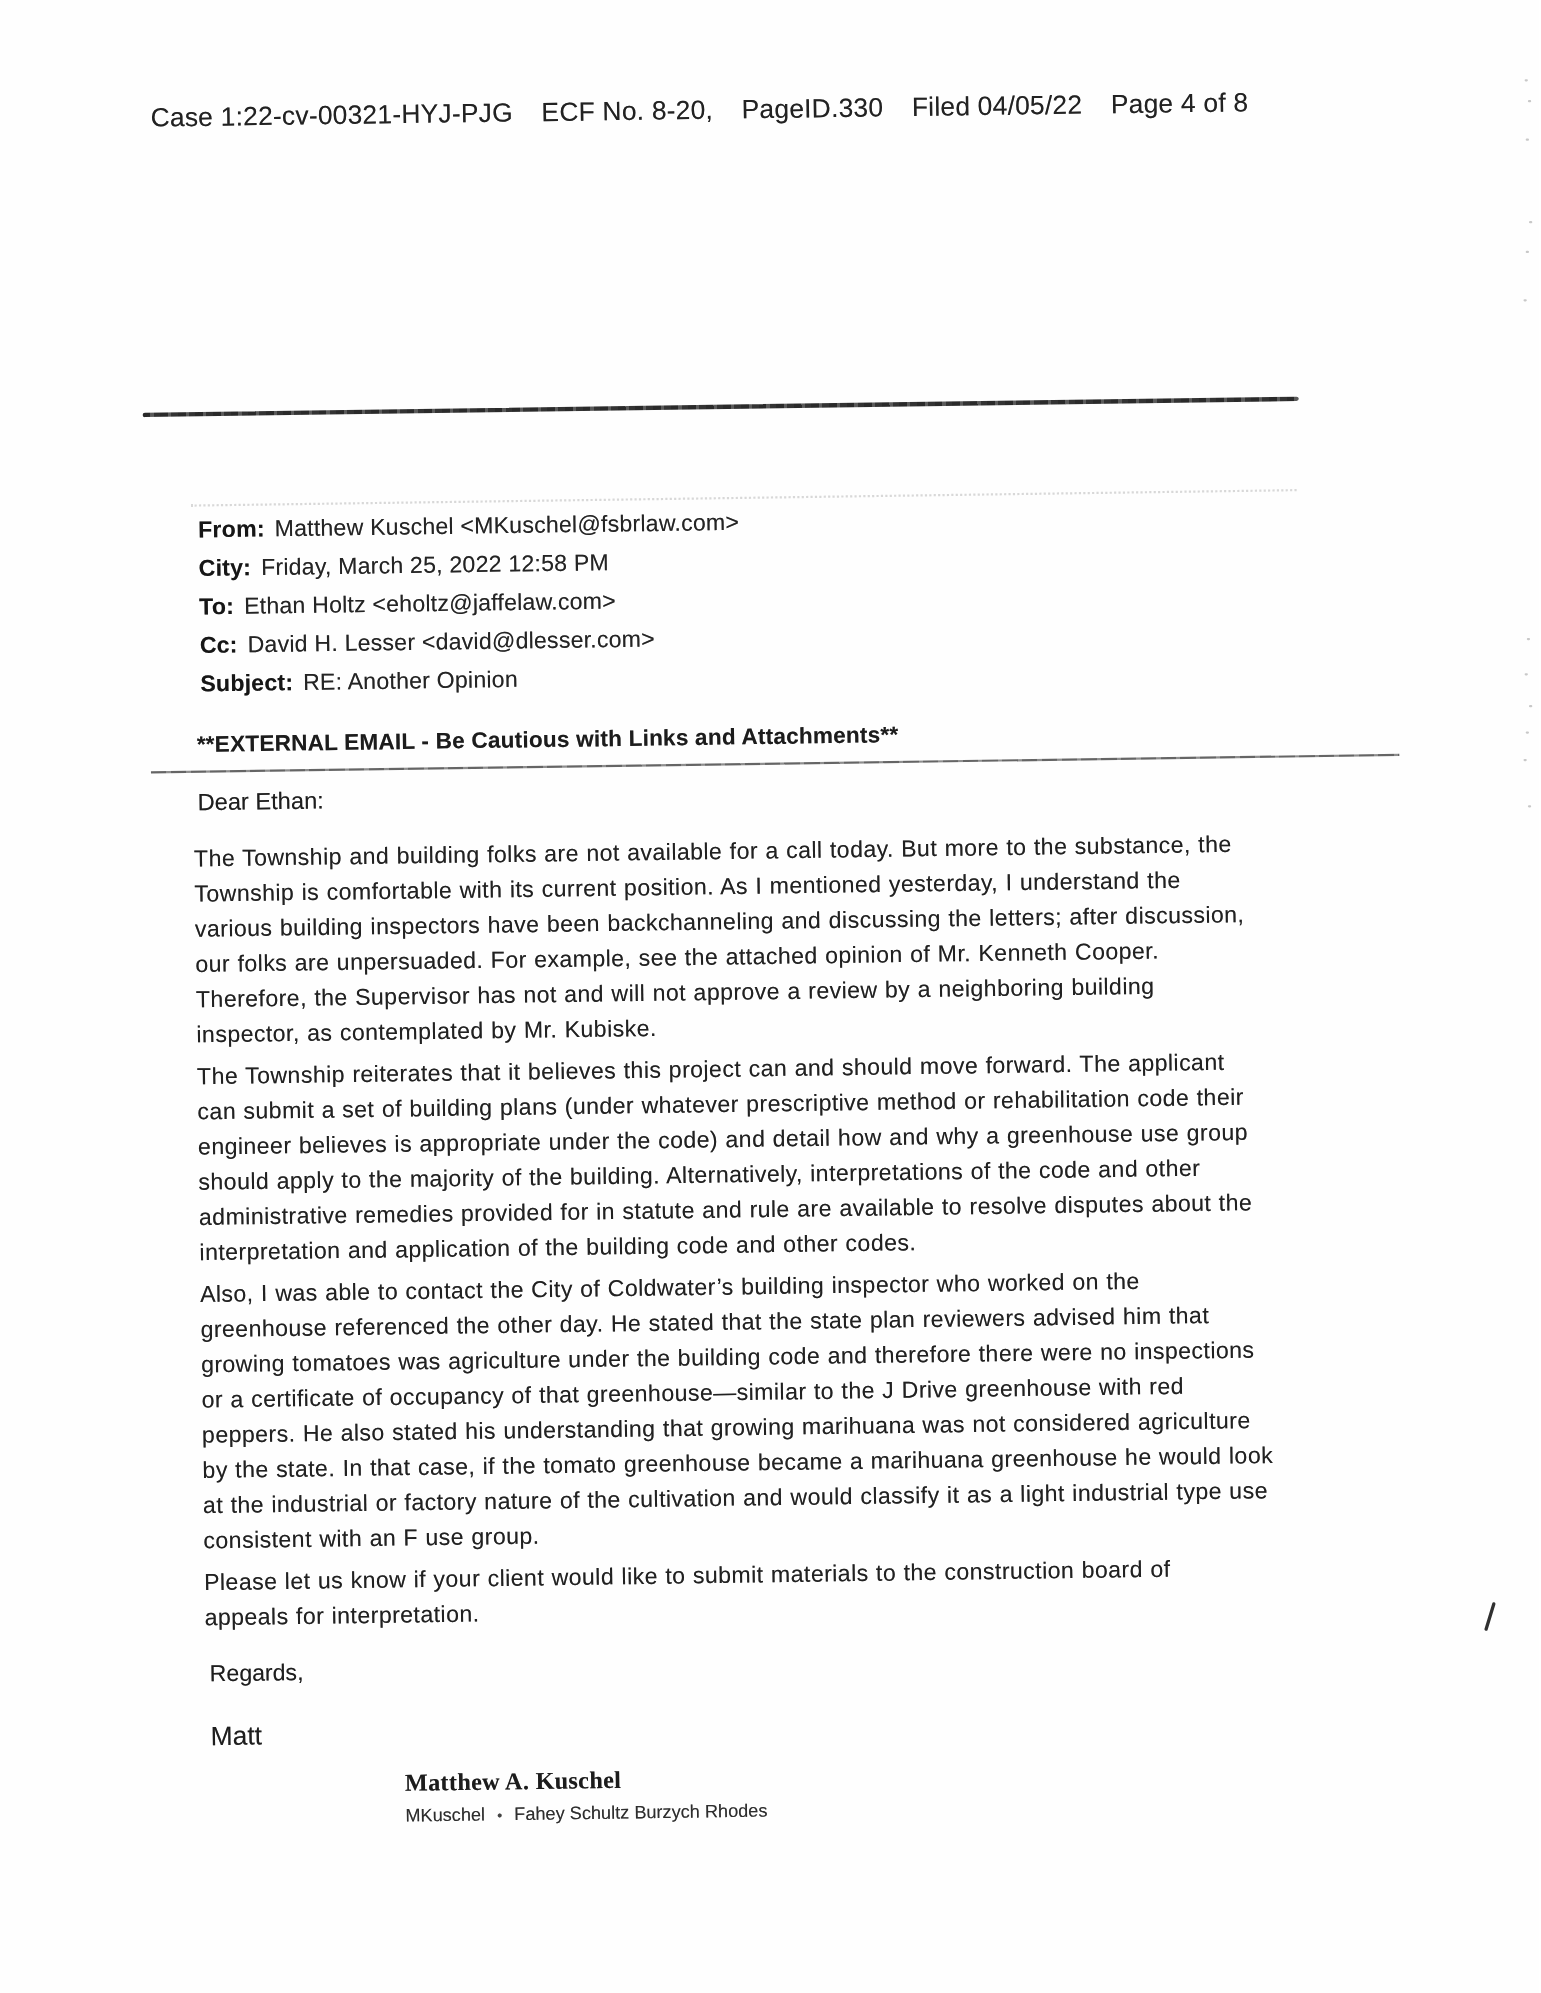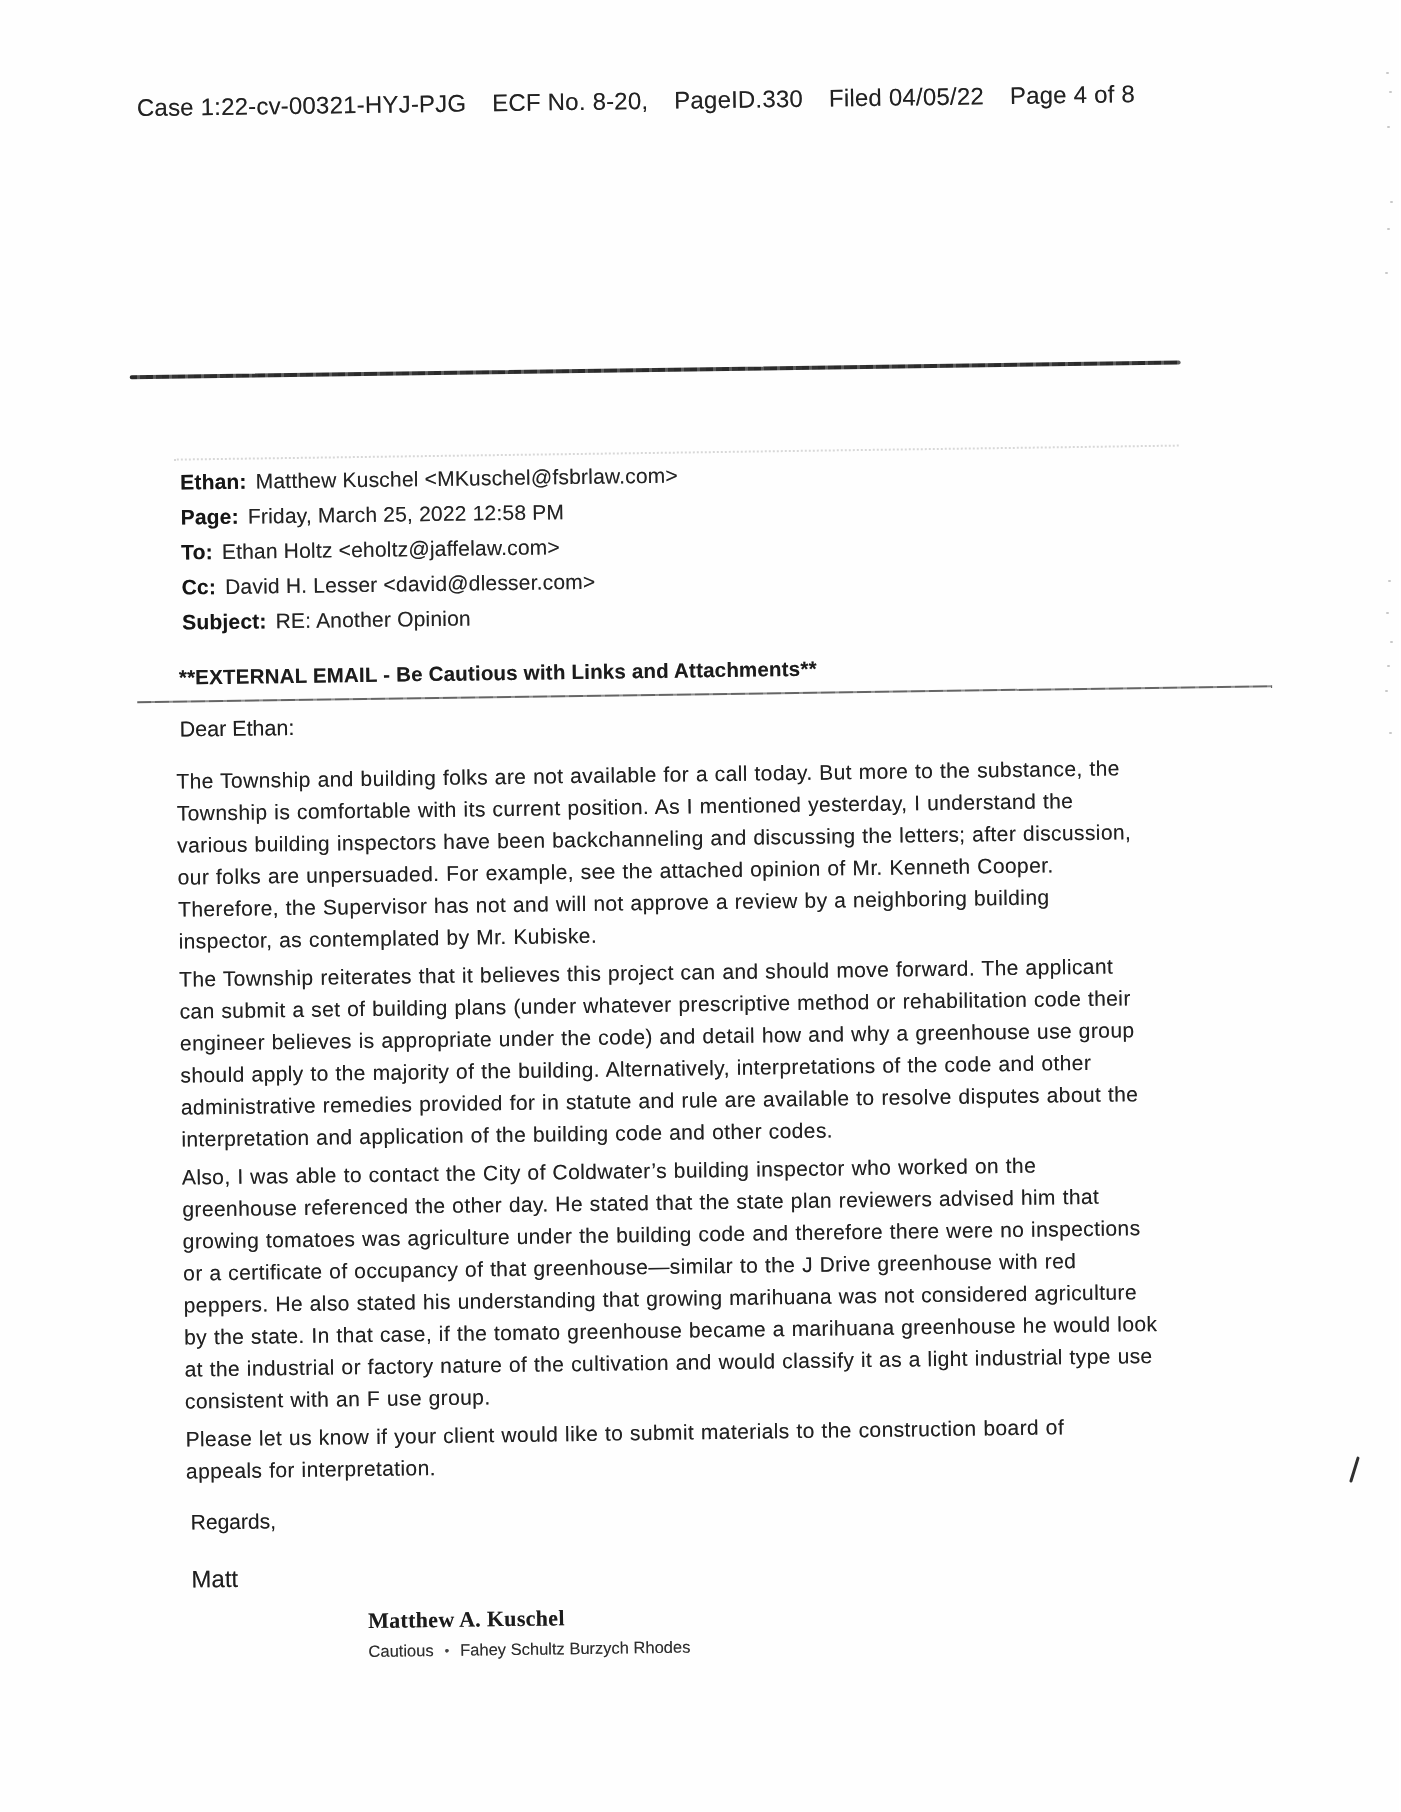--- a/index.html
+++ b/index.html
@@ -182,24 +182,24 @@
       <span>PageID.330</span>
       <span>Filed 04/05/22</span>
       <span>Page 4 of 8</span>
     </div>
 
     <div class="sep-line"></div>
     <div class="smudge-line"></div>
 
     <div class="email-fields scan-text">
       <div class="field-row">
-        <span class="field-label">Ethan:</span><span class="field-value">Matthew Kuschel &lt;MKuschel@fsbrlaw.com&gt;</span>
-      </div>
-      <div class="field-row">
-        <span class="field-label">Page:</span><span class="field-value">Friday, March 25, 2022 12:58 PM</span>
+        <span class="field-label">From:</span><span class="field-value">Matthew Kuschel &lt;MKuschel@fsbrlaw.com&gt;</span>
+      </div>
+      <div class="field-row">
+        <span class="field-label">City:</span><span class="field-value">Friday, March 25, 2022 12:58 PM</span>
       </div>
       <div class="field-row">
         <span class="field-label">To:</span><span class="field-value">Ethan Holtz &lt;eholtz@jaffelaw.com&gt;</span>
       </div>
       <div class="field-row">
         <span class="field-label">Cc:</span><span class="field-value">David H. Lesser &lt;david@dlesser.com&gt;</span>
       </div>
       <div class="field-row">
         <span class="field-label">Subject:</span><span class="field-value">RE: Another Opinion</span>
       </div>
@@ -231,21 +231,21 @@
 at the industrial or factory nature of the cultivation and would classify it as a light industrial type use
 consistent with an F use group.</p>
     <p class="body-par scan-text p4">Please let us know if your client would like to submit materials to the construction board of
 appeals for interpretation.</p>
 
     <div class="closing scan-text">Regards,</div>
     <div class="signoff scan-text">Matt</div>
 
     <div class="sig-name scan-text">Matthew A. Kuschel</div>
     <div class="sig-title scan-text">
-      <span>Cautious</span>
+      <span>MKuschel</span>
       <span class="sig-bullet">•</span>
       <span>Fahey Schultz Burzych Rhodes</span>
     </div>
 
   </div>
 
   <div class="artifact-slash"></div>
   <div class="speck" style="left:1386px; top:72px;"></div>
   <div class="speck" style="left:1389px; top:91px;"></div>
   <div class="speck" style="left:1387px; top:126px;"></div>

